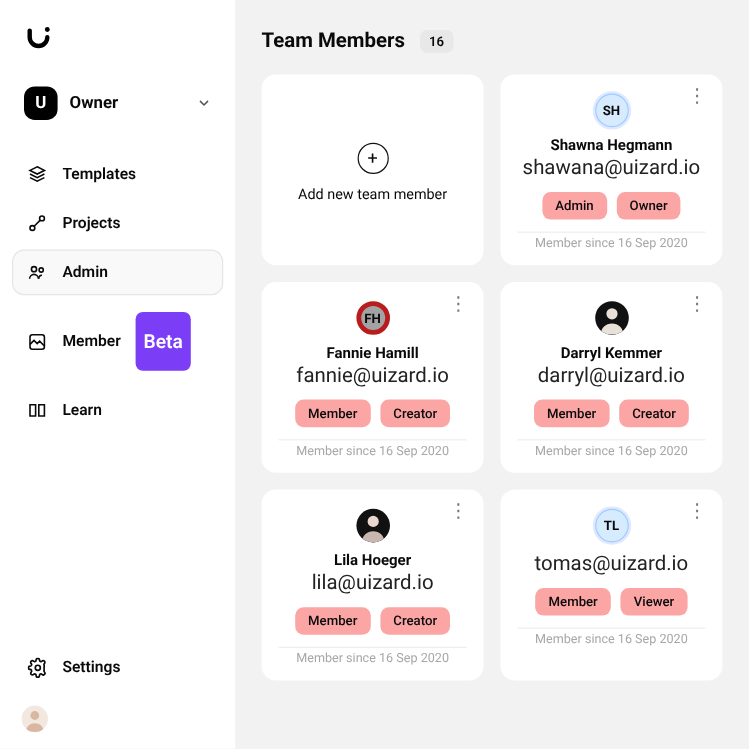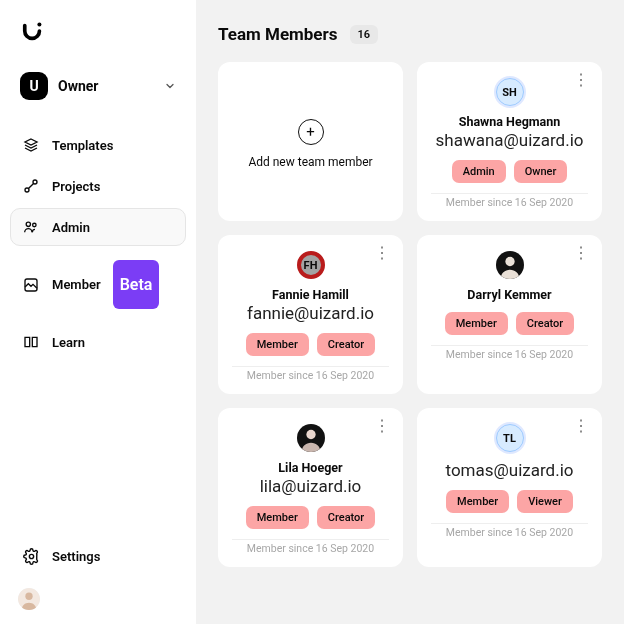--- a/index.html
+++ b/index.html
@@ -181,20 +181,21 @@
 
       <div class="card">
         <div class="more">⋮</div>
         <div class="avatar av-dark">
           <svg viewBox="0 0 24 24">
               <circle cx="12" cy="9" r="4" fill="#e9e0d7"></circle>
               <path d="M4 24c0-5 3.6-8 8-8s8 3 8 8" fill="#e9e0d7"></path>
             </svg>
         </div>
         <div class="name">Darryl Kemmer</div>
+        <div class="email">darryl@uizard.io</div>
         <div class="roles">
           <span class="role">Member</span>
           <span class="role">Creator</span>
         </div>
         <div class="since">Member since 16 Sep 2020</div>
       </div>
 
       <div class="card">
         <div class="more">⋮</div>
         <div class="avatar av-dark">

